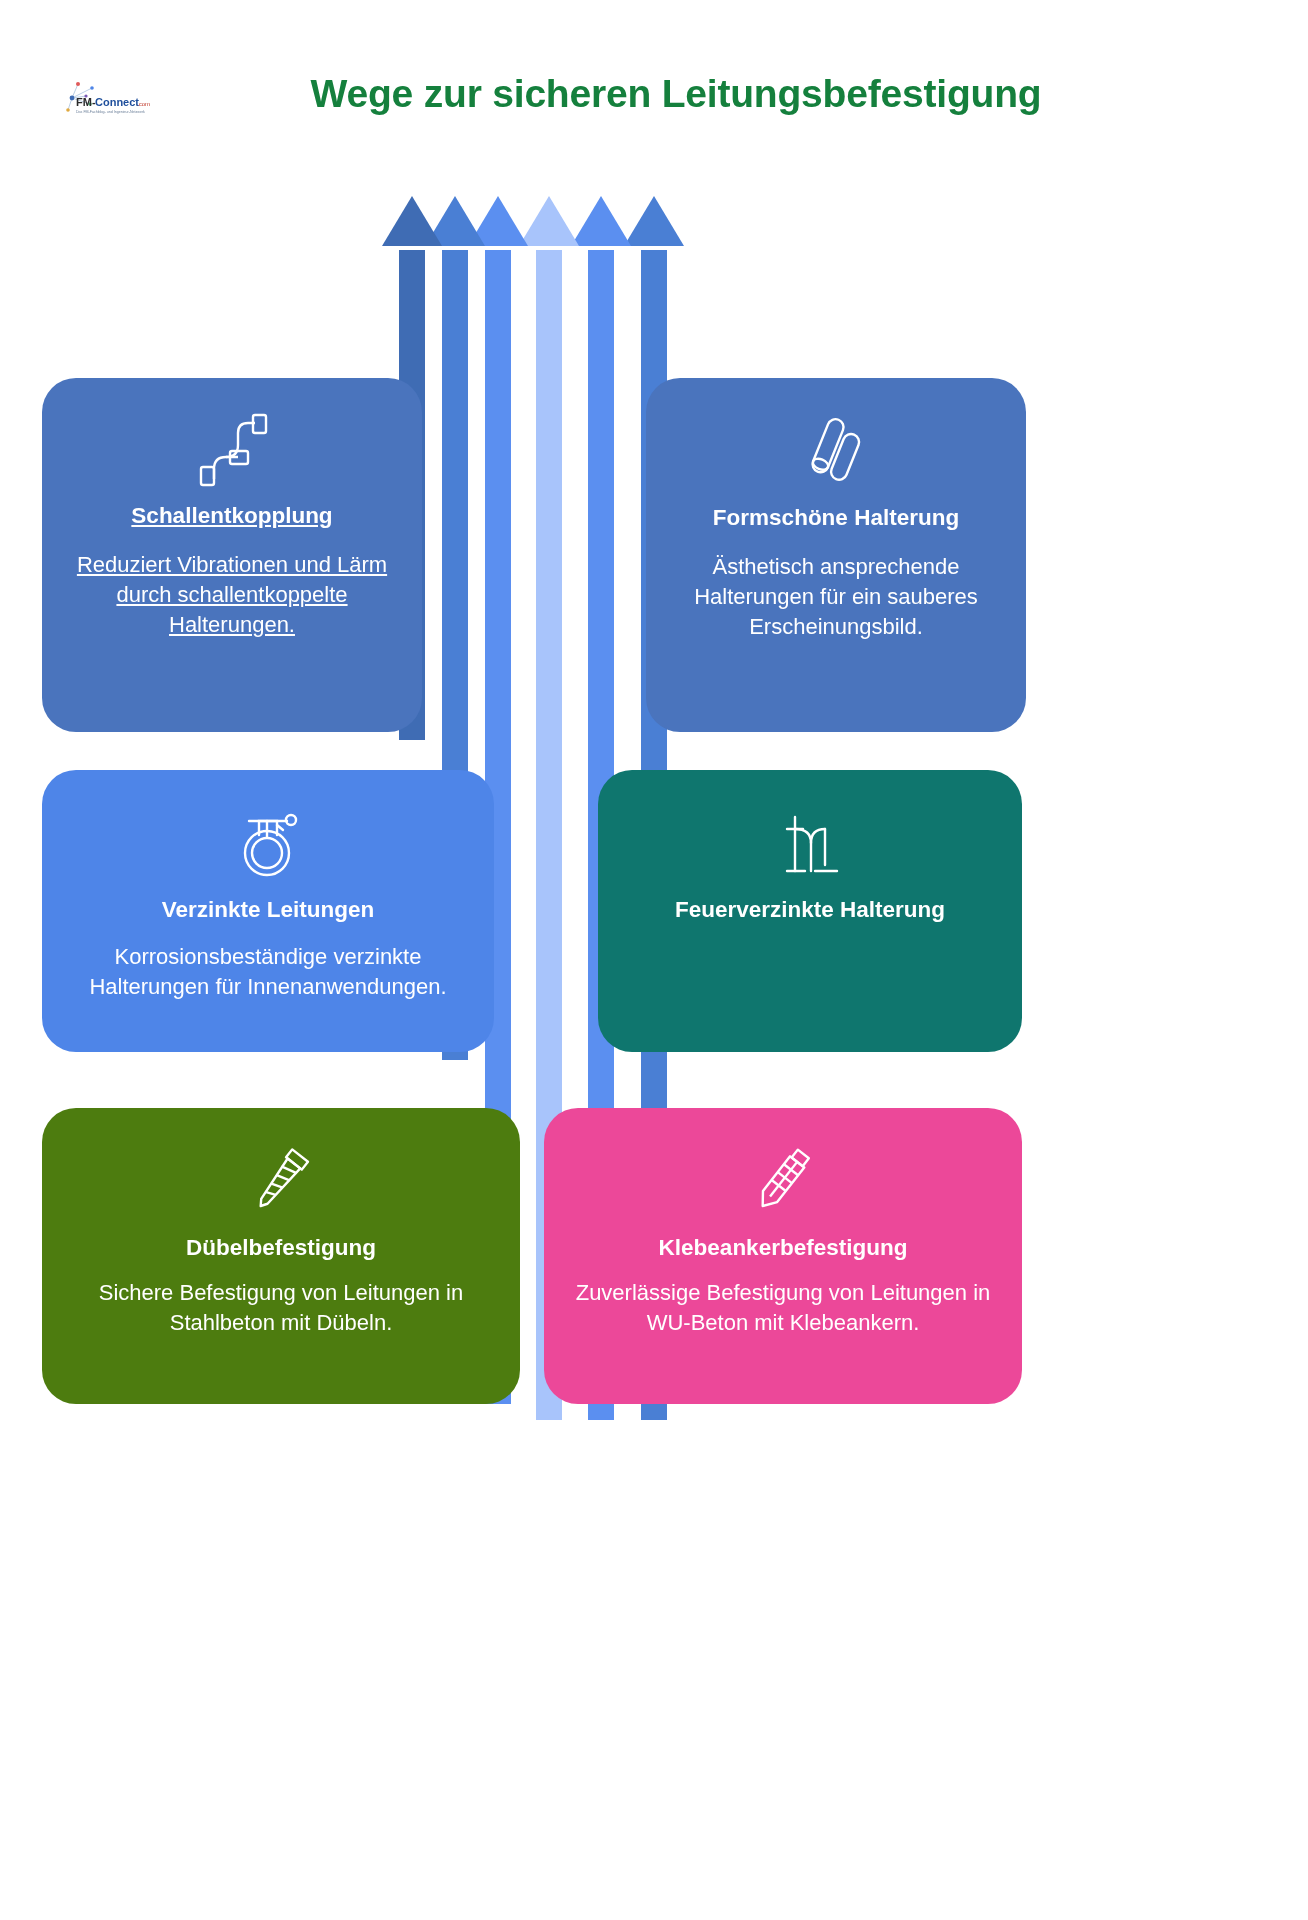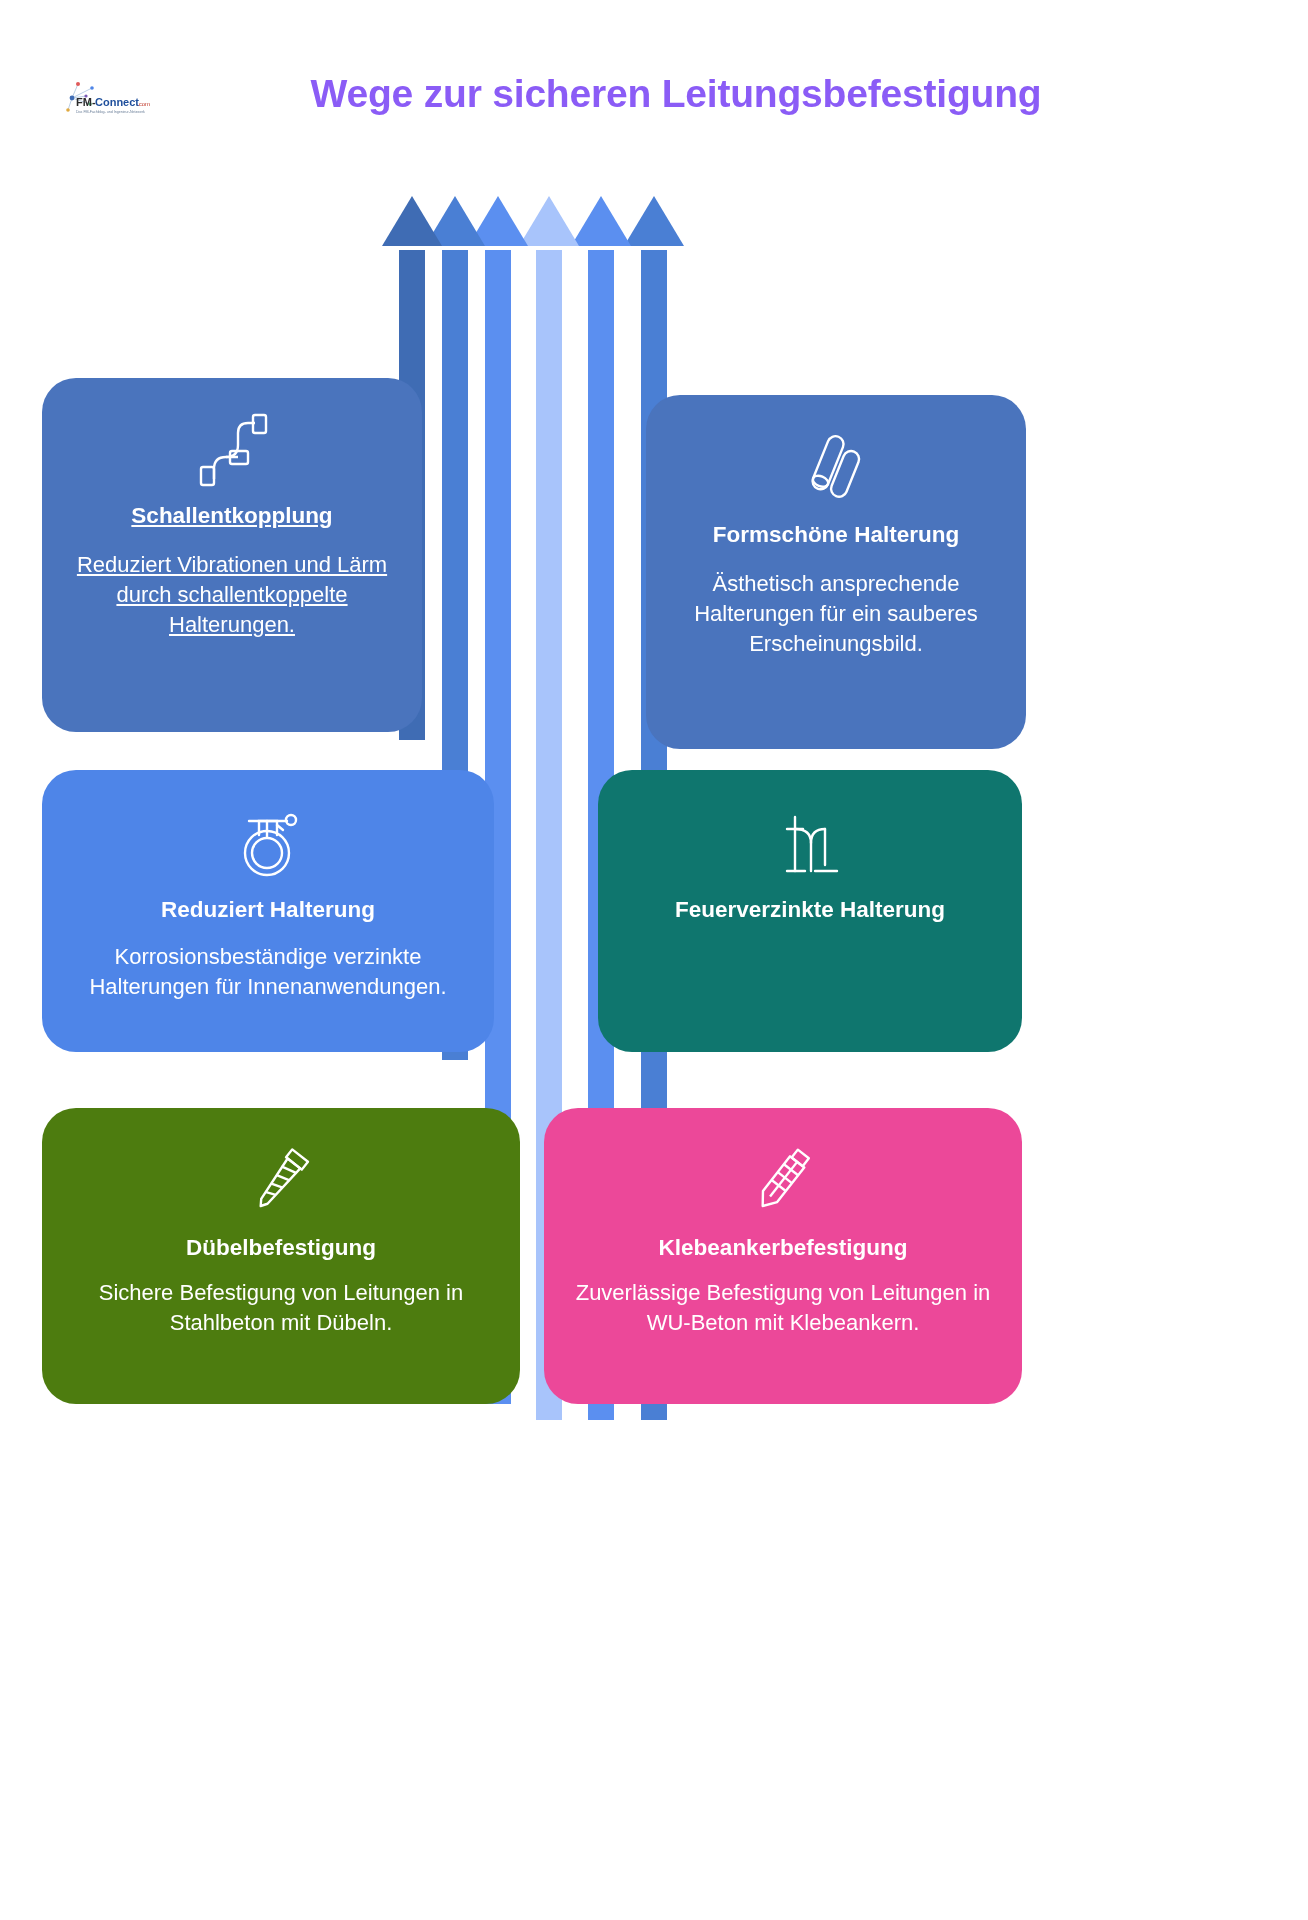--- a/index.html
+++ b/index.html
@@ -13,21 +13,21 @@
   .stage{position:absolute;inset:0;}
 
   
   .logo{
     position:absolute;left:62px;top:78px;width:96px;height:44px;
   }
   .logo svg{display:block;}
   .title{
     position:absolute;left:0;top:72px;width:1308px;
     text-align:center;
-    font-size:39px;font-weight:bold;color:#8b5cf6;
+    font-size:39px;font-weight:bold;color:#15803d;
     letter-spacing:-0.2px;
     padding-left:44px;box-sizing:border-box;
   }
 
   
   .ribbons{position:absolute;left:0;top:0;width:1308px;height:1920px;}
 
   
   .card{
     position:absolute;
@@ -144,21 +144,21 @@
         <path d="M49 26 Q49 16 59 16 L66 16"></path>
         <rect x="12" y="60" width="13" height="18" rx="2"></rect>
         <rect x="41" y="44" width="18" height="13" rx="2"></rect>
         <rect x="64" y="8" width="13" height="18" rx="2"></rect>
       </svg>
     </div>
     <h3>Schallentkopplung</h3>
     <p>Reduziert Vibrationen und Lärm durch schallentkoppelte Halterungen.</p>
   </div>
 
-  <div class="card" id="card-form" style="background:#4a74bd;margin-top:17px;">
+  <div class="card" id="card-form" style="background:#4a74bd;">
     <div class="icon">
       <svg width="86" height="86" viewBox="0 0 86 86" fill="none" stroke="#ffffff" stroke-width="2.4">
         <g transform="rotate(22 43 43)">
           <rect x="26" y="14" width="16" height="56" rx="8"></rect>
           <rect x="46" y="22" width="16" height="48" rx="8"></rect>
           <ellipse cx="34" cy="62" rx="8" ry="5"></ellipse>
         </g>
       </svg>
     </div>
     <h3>Formschöne Halterung</h3>
@@ -170,21 +170,21 @@
       <svg width="86" height="86" viewBox="0 0 86 86" fill="none" stroke="#ffffff" stroke-width="2.4" stroke-linecap="round">
         <circle cx="42" cy="54" r="22"></circle>
         <circle cx="42" cy="54" r="15"></circle>
         <path d="M34 36 L34 22 L52 22 L52 36"></path>
         <line x1="24" y1="22" x2="62" y2="22"></line>
         <line x1="42" y1="22" x2="42" y2="38"></line>
         <circle cx="66" cy="21" r="5"></circle>
         <line x1="52" y1="26" x2="58" y2="31"></line>
       </svg>
     </div>
-    <h3>Reduziert Halterung</h3>
+    <h3>Verzinkte Leitungen</h3>
     <p>Korrosionsbeständige verzinkte Halterungen für Innenanwendungen.</p>
   </div>
 
   <div class="card" id="card-feuer" style="background:#0f766e;">
     <div class="icon">
       <svg width="86" height="86" viewBox="0 0 86 86" fill="none" stroke="#ffffff" stroke-width="2.4" stroke-linecap="round">
         <line x1="28" y1="18" x2="28" y2="72"></line>
         <path d="M28 30 Q44 30 44 44 L44 72"></path>
         <line x1="20" y1="30" x2="36" y2="30"></line>
         <line x1="58" y1="30" x2="58" y2="66"></line>

